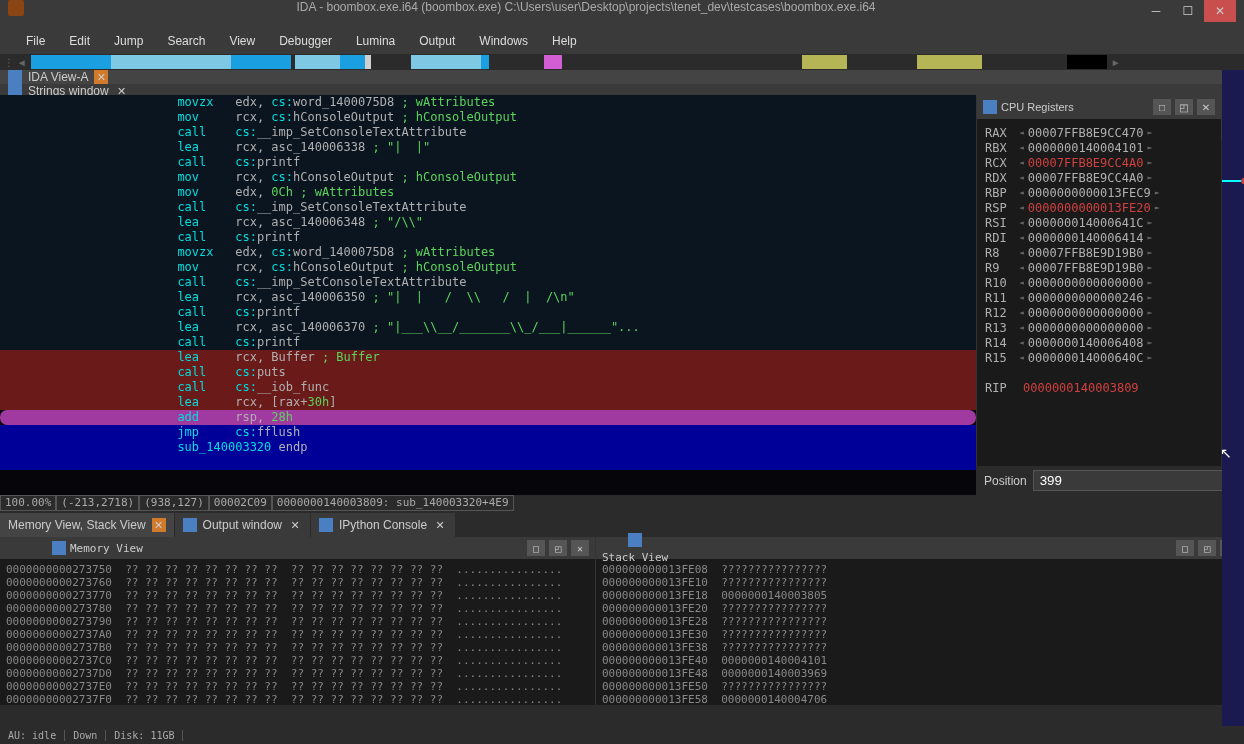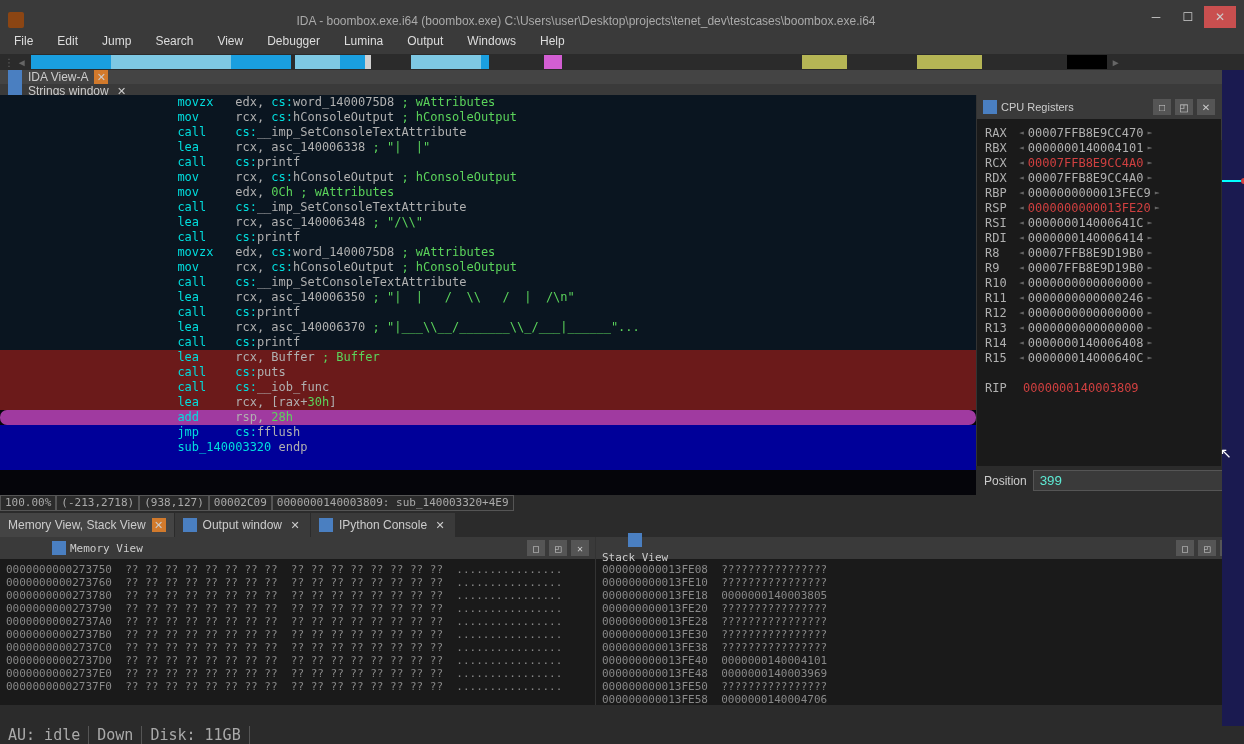--- a/index.html
+++ b/index.html
@@ -1,23 +1,23 @@
 <!DOCTYPE html>
 <html><head>
 <meta charset="utf-8">
 <style>
 * { margin:0; padding:0; box-sizing:border-box; }
 body { font-family:Tahoma,Arial,sans-serif; font-size:12px; background:#2b2b2b; color:#ccc; width:1244px; height:744px; overflow:hidden; position:relative; }
-.titlebar { background:#3a3a3a; height:28px; display:flex; align-items:flex-end; padding:0 8px; }
+.titlebar { background:#3a3a3a; height:28px; display:flex; align-items:flex-start; padding:0 8px; }
 .titlebar-icon { width:16px; height:16px; background:#8b4513; border-radius:2px; margin-right:8px; }
 .title { flex:1; text-align:center; color:#aaa; font-size:12px; }
 .winbtns { display:flex; gap:0; }
 .winbtn { width:32px; height:22px; display:flex; align-items:center; justify-content:center; color:#ccc; background:transparent; cursor:pointer; }
 .winbtn.close { background:#c94f4f; }
-.menubar { background:#3a3a3a; height:26px; display:flex; align-items:center; padding:0 4px; gap:4px; }
+.menubar { background:#3a3a3a; height:26px; display:flex; align-items:center; padding:0 16px; gap:4px; }
 .menuitem { padding:4px 10px; color:#ddd; cursor:pointer; }
 .navbar { background:#2b2b2b; height:16px; display:flex; align-items:center; padding:0; gap:0; }
 .navdots { color:#666; padding:0 4px; font-size:10px; }
 .navseg { height:14px; }
 .tabs { display:flex; background:#2b2b2b; height:25px; border-bottom:1px solid #1a1a1a;flex-direction:column; }
 .tab { display:flex; align-items:center; gap:6px; padding:0 8px; background:#3a3a3a; border-right:1px solid #2b2b2b; cursor:pointer; color:#ccc; }
 .tab.active { background:#444; }
 .tab-icon { width:14px; height:14px; background:#4a7fc1; }
 .tab-close { width:14px; height:14px; display:flex; align-items:center; justify-content:center; font-size:11px; cursor:pointer; }
 .tab-close.orange { background:#d27a2c; }
@@ -47,22 +47,22 @@
 .statusbar1 > div { border:1px solid #555; padding:0 4px; height:16px; line-height:14px; }
 .lowertabs { display:flex; background:#2b2b2b; height:24px; }
 .lowerpanels { display:flex; height:168px; }
 .mempanel,.stackpanel { background:#1a1a1a; font-family:Consolas,monospace; font-size:11px; }
 .mempanel { width:596px; border-right:1px solid #333; }
 .stackpanel { flex:1; }
 .panel-header { background:#3a3a3a; height:22px; display:flex; align-items:center; padding:0 6px; justify-content:space-between; }
 .panel-body { padding:4px 6px; color:#888; overflow:hidden; }
 .memrow { white-space:pre; height:13px; line-height:13px; }
 .pos-row { display:flex; align-items:center; gap:6px; padding:4px 8px; background:#2b2b2b; }
-.pos-input { background:#3a3a3a; border:1px solid #555; color:#5eead4; padding:2px 6px; width:196px; }
-.footbar { position:absolute; bottom:0; left:0; right:0; height:18px; background:#2b2b2b; display:flex; align-items:center; font-family:Consolas,monospace; font-size:15px; color:#aaa; }
+.pos-input { background:#3a3a3a; border:1px solid #555; color:#ffffff; padding:2px 6px; width:196px; }
+.footbar { position:absolute; bottom:0; left:0; right:0; height:18px; background:#2b2b2b; display:flex; align-items:center; font-family:Consolas,monospace; font-size:10px; color:#aaa; }
 .footbar > div { border-right:1px solid #555; padding:0 8px; }
 .rightstrip { position:absolute; right:0; top:70px; width:22px; bottom:18px; background:#1a1a50; }
 .rightstrip .marker { position:absolute; left:0; right:0; height:2px; background:#00ffff; }
 .rightstrip .dot { position:absolute; right:-3px; width:6px; height:6px; background:#d04040; border-radius:50%; }
 .cursor { position:absolute; font-size:14px; color:#fff; }
 </style>
 </head>
 <body>
 
 <div class="titlebar">
@@ -327,20 +327,21 @@
       </span>
       <div class="reg-btns">
         <div class="reg-btn">□</div>
         <div class="reg-btn">◰</div>
         <div class="reg-btn">✕</div>
       </div>
     </div>
     <div class="panel-body" id="membody">
         <div class="memrow">0000000000273750  ?? ?? ?? ?? ?? ?? ?? ??  ?? ?? ?? ?? ?? ?? ?? ??  ................</div>
         <div class="memrow">0000000000273760  ?? ?? ?? ?? ?? ?? ?? ??  ?? ?? ?? ?? ?? ?? ?? ??  ................</div>
+        <div class="memrow">0000000000273770  ?? ?? ?? ?? ?? ?? ?? ??  ?? ?? ?? ?? ?? ?? ?? ??  ................</div>
         <div class="memrow">0000000000273780  ?? ?? ?? ?? ?? ?? ?? ??  ?? ?? ?? ?? ?? ?? ?? ??  ................</div>
         <div class="memrow">0000000000273790  ?? ?? ?? ?? ?? ?? ?? ??  ?? ?? ?? ?? ?? ?? ?? ??  ................</div>
         <div class="memrow">00000000002737A0  ?? ?? ?? ?? ?? ?? ?? ??  ?? ?? ?? ?? ?? ?? ?? ??  ................</div>
         <div class="memrow">00000000002737B0  ?? ?? ?? ?? ?? ?? ?? ??  ?? ?? ?? ?? ?? ?? ?? ??  ................</div>
         <div class="memrow">00000000002737C0  ?? ?? ?? ?? ?? ?? ?? ??  ?? ?? ?? ?? ?? ?? ?? ??  ................</div>
         <div class="memrow">00000000002737D0  ?? ?? ?? ?? ?? ?? ?? ??  ?? ?? ?? ?? ?? ?? ?? ??  ................</div>
         <div class="memrow">00000000002737E0  ?? ?? ?? ?? ?? ?? ?? ??  ?? ?? ?? ?? ?? ?? ?? ??  ................</div>
         <div class="memrow">00000000002737F0  ?? ?? ?? ?? ?? ?? ?? ??  ?? ?? ?? ?? ?? ?? ?? ??  ................</div>
       </div>
   </div>

